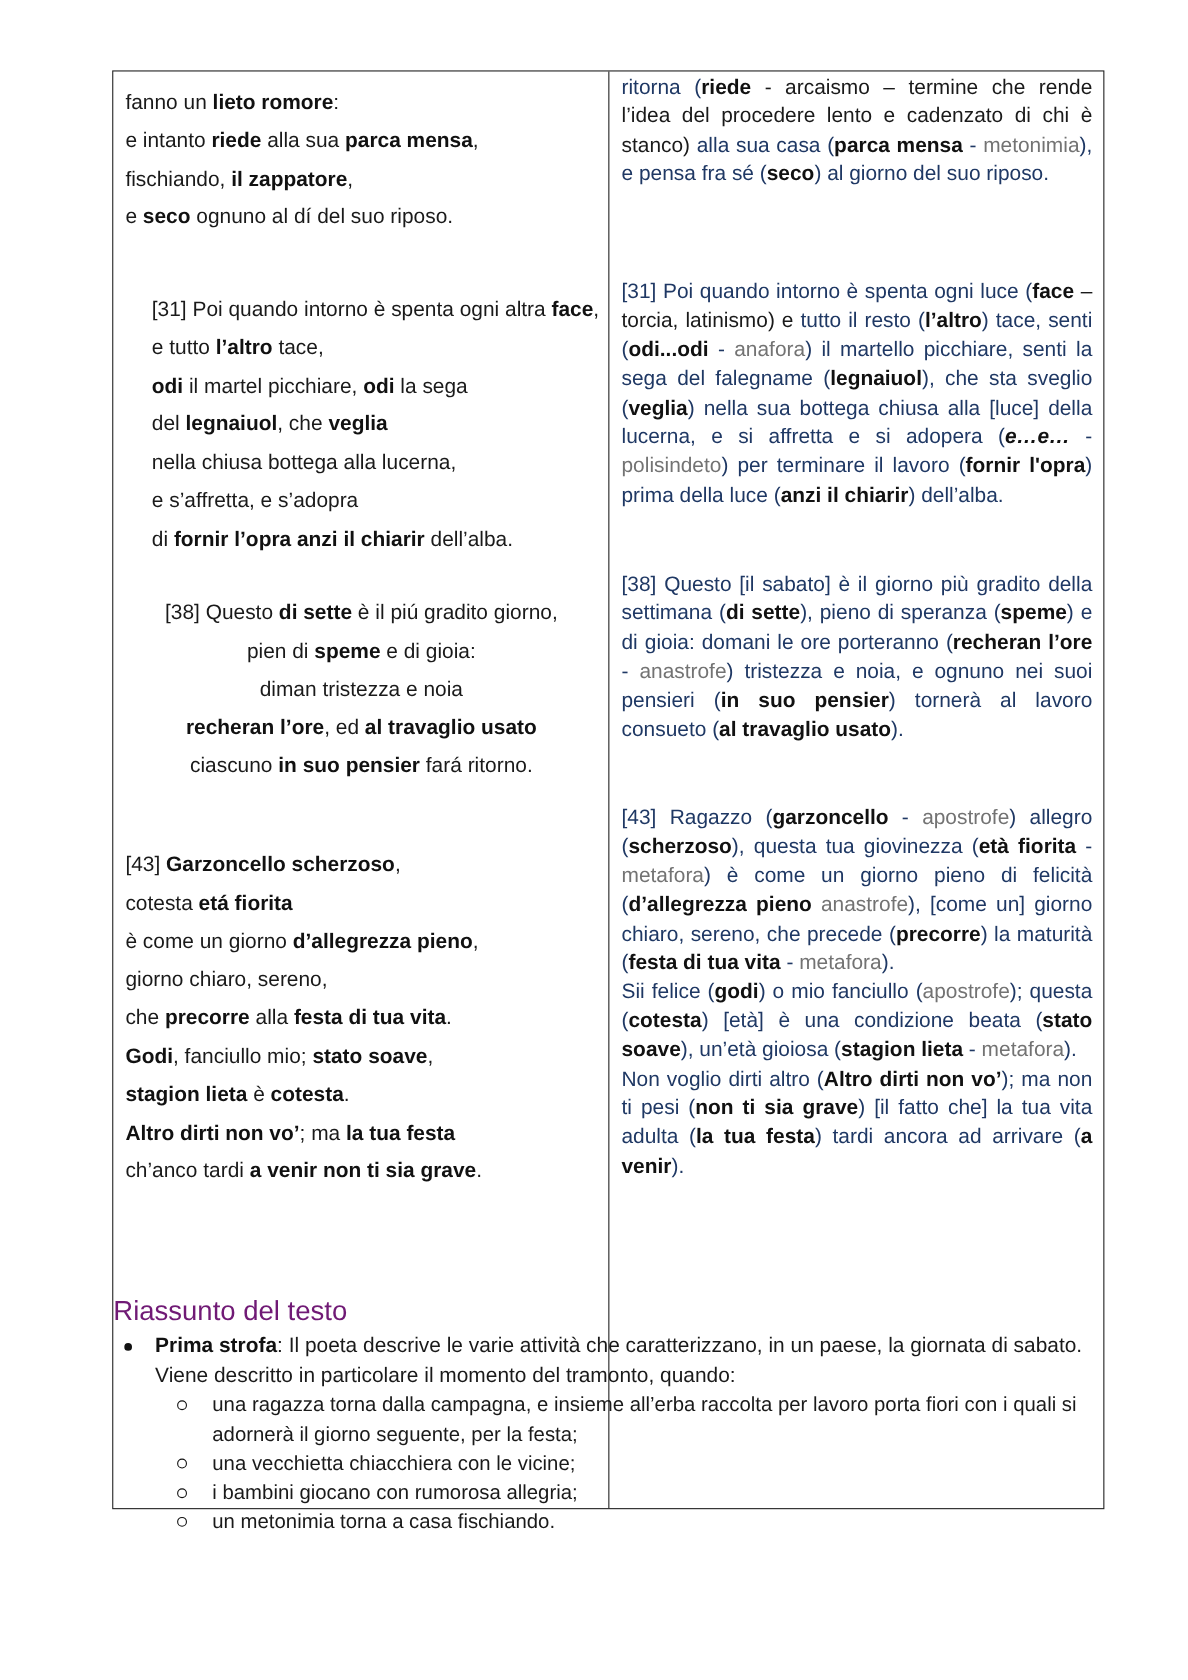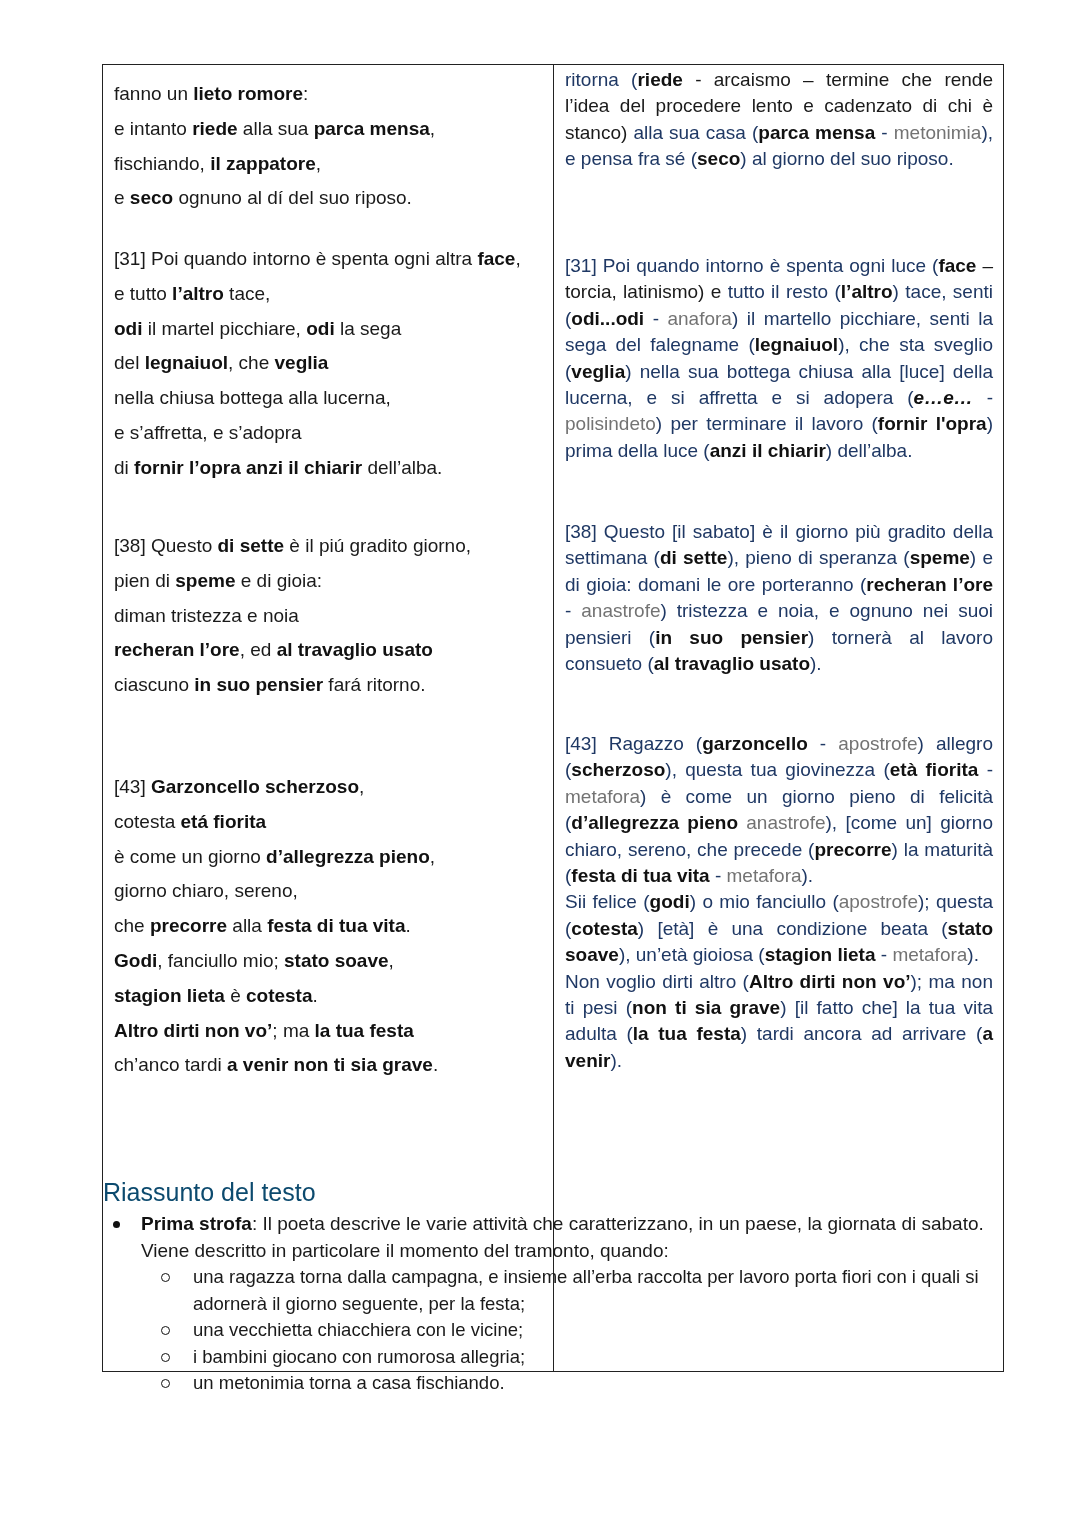--- a/index.html
+++ b/index.html
@@ -28,21 +28,21 @@
   }
   .col-right .stanza p { margin: 0; text-align: justify; }
 
   .b { font-weight: bold; color: #111; }
   .bi { font-weight: bold; font-style: italic; color: #111; }
   .r { color: #737373; }
   .k { color: #1a1a1a; }
 
   .summary-title {
     position: absolute; left: 103px; top: 1178px;
-    font-size: 25px; color: #0c4a6e; font-family: "Liberation Sans", sans-serif;
+    font-size: 25px; color: #701a75; font-family: "Liberation Sans", sans-serif;
   }
   .summary-list { position: absolute; left: 103px; top: 1211px; width: 900px; }
   .bullet-item { position: relative; padding-left: 38px; font-size: 19px; line-height: 26.5px; color: #1a1a1a; }
   .bullet-dot {
     position: absolute; left: 10px; top: 10px; width: 7px; height: 7px;
     background: #111; border-radius: 50%;
   }
   .sub-item { position: relative; padding-left: 90px; font-size: 18.5px; line-height: 26.5px; color: #1a1a1a; }
   .sub-dot {
     position: absolute; left: 58px; top: 9px; width: 7px; height: 7px;
@@ -55,30 +55,30 @@
 <div class="page">
 
   <div class="poem-table">
     <div class="col-left" id="col-left">
         <div class="stanza" style="top: 12px;">
           <div class="line"><span>fanno un </span><span class="b">lieto romore</span><span>:</span></div>
           <div class="line"><span>e intanto </span><span class="b">riede</span><span> alla sua </span><span class="b">parca mensa</span><span>,</span></div>
           <div class="line"><span>fischiando, </span><span class="b">il zappatore</span><span>,</span></div>
           <div class="line"><span>e </span><span class="b">seco</span><span> ognuno al dí del suo riposo.</span></div>
         </div>
-        <div class="stanza" style="top: 177px;">
+        <div class="stanza" style="top: 200px; margin-left: 24px;">
           <div class="line"><span>[31] Poi quando intorno è spenta ogni altra </span><span class="b">face</span><span>,</span></div>
           <div class="line"><span>e tutto </span><span class="b">l’altro</span><span> tace,</span></div>
           <div class="line"><span class="b">odi</span><span> il martel picchiare, </span><span class="b">odi</span><span> la sega</span></div>
           <div class="line"><span>del </span><span class="b">legnaiuol</span><span>, che </span><span class="b">veglia</span></div>
           <div class="line"><span>nella chiusa bottega alla lucerna,</span></div>
           <div class="line"><span>e s’affretta, e s’adopra</span></div>
           <div class="line"><span>di </span><span class="b">fornir l’opra anzi il chiarir</span><span> dell’alba.</span></div>
         </div>
-        <div class="stanza" style="top: 464px;">
+        <div class="stanza" style="top: 476px; text-align: center;">
           <div class="line"><span>[38] Questo </span><span class="b">di sette</span><span> è il piú gradito giorno,</span></div>
           <div class="line"><span>pien di </span><span class="b">speme</span><span> e di gioia:</span></div>
           <div class="line"><span>diman tristezza e noia</span></div>
           <div class="line"><span class="b">recheran l’ore</span><span>, ed </span><span class="b">al travaglio usato</span></div>
           <div class="line"><span>ciascuno </span><span class="b">in suo pensier</span><span> fará ritorno.</span></div>
         </div>
         <div class="stanza" style="top: 705px;">
           <div class="line"><span>[43] </span><span class="b">Garzoncello scherzoso</span><span>,</span></div>
           <div class="line"><span>cotesta </span><span class="b">etá fiorita</span></div>
           <div class="line"><span>è come un giorno </span><span class="b">d’allegrezza pieno</span><span>,</span></div>

